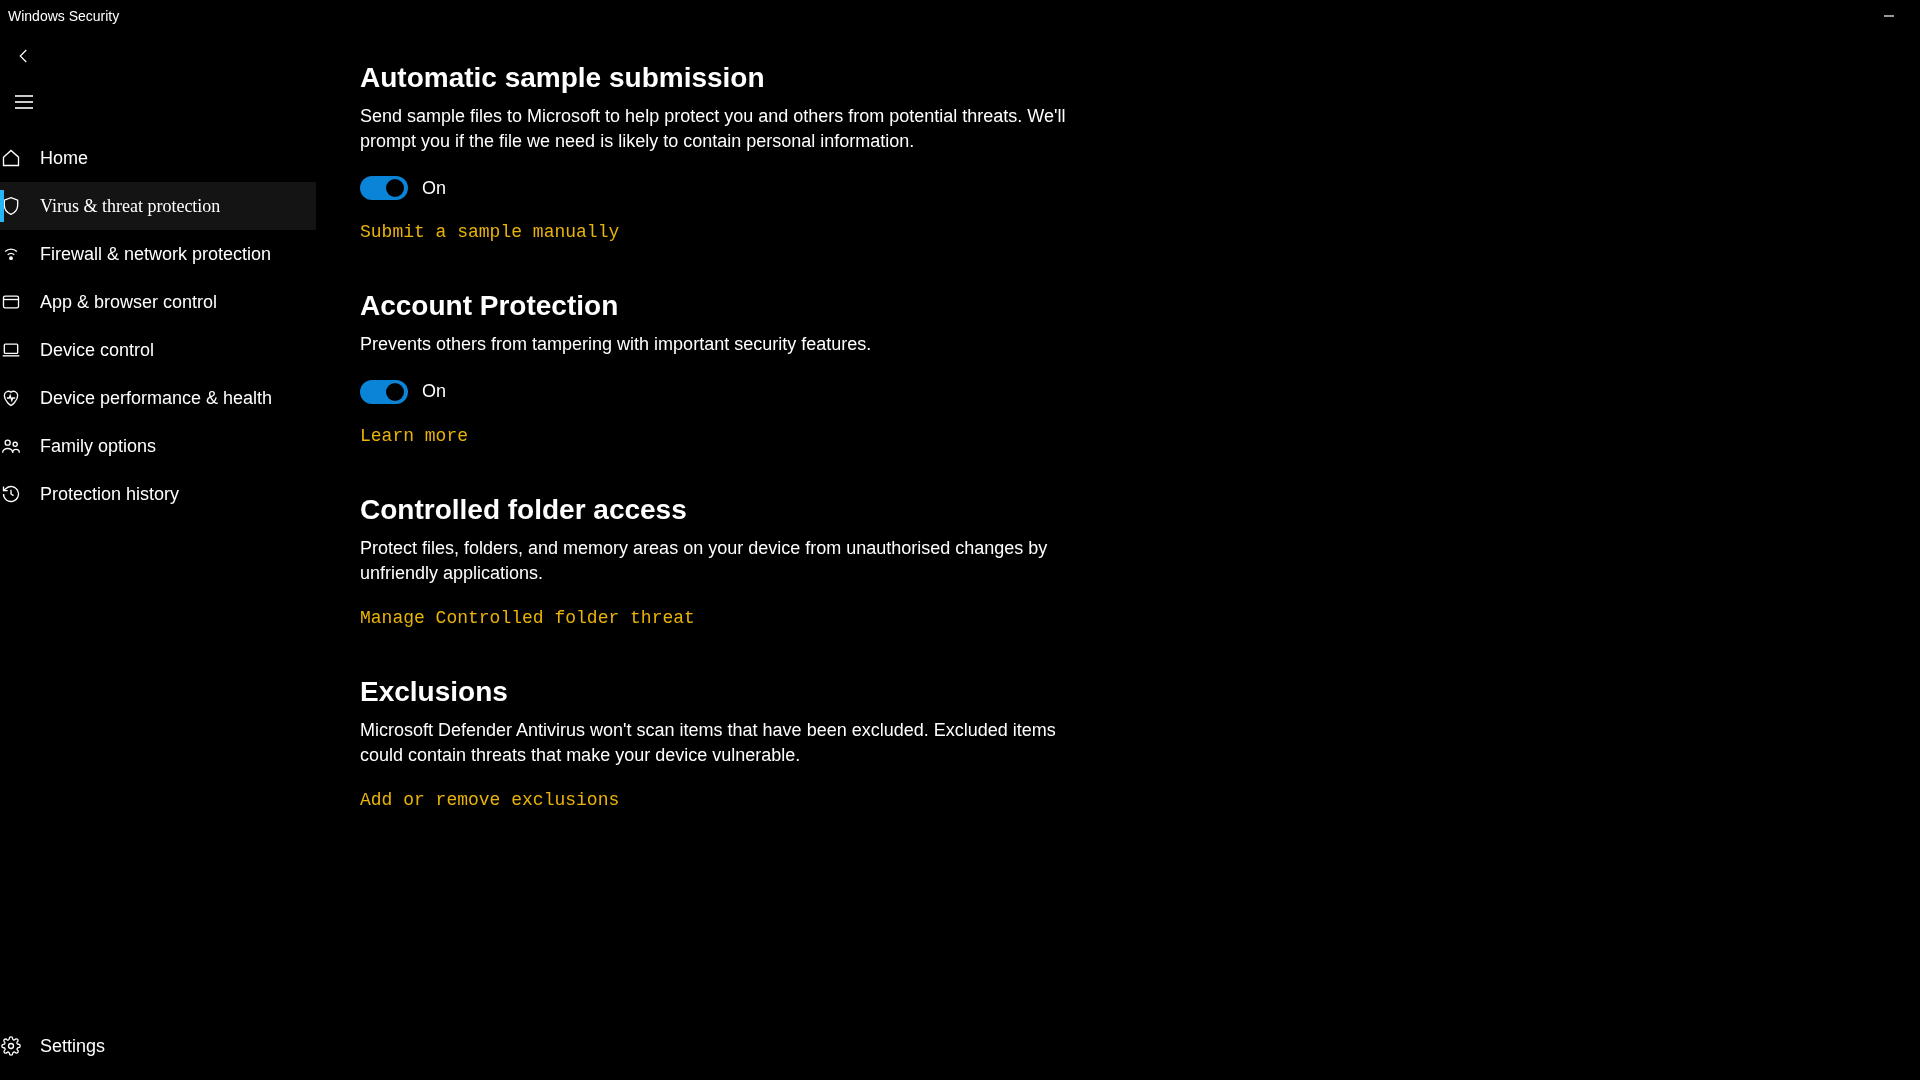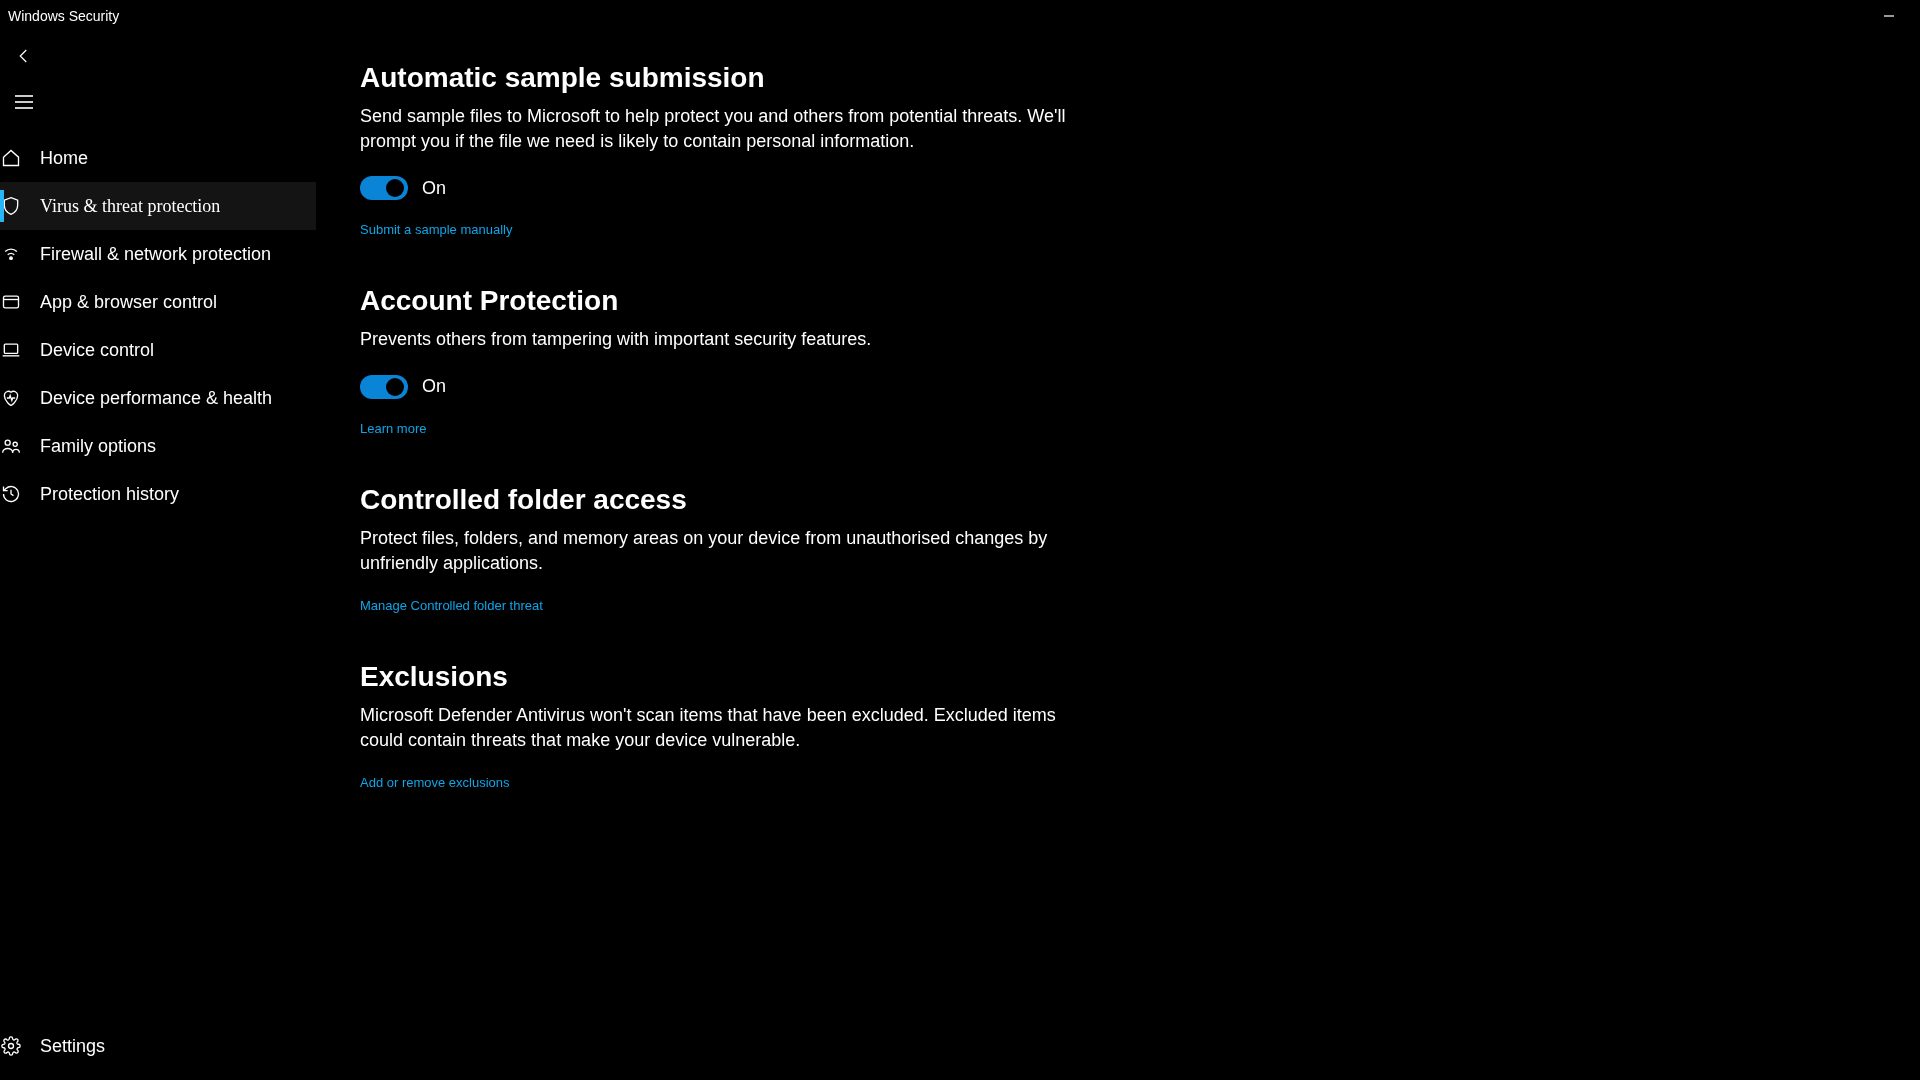--- a/index.html
+++ b/index.html
@@ -126,23 +126,24 @@
     height: 18px;
     border-radius: 50%;
     background: #000;
     top: 3px;
     right: 4px;
   }
   .toggle-label {
     font-size: 18px;
   }
   .link {
-    font-size: 13px;
-    color: #0ea5e9;
+    font-size: 18px;
+    color: #eab308;
     cursor: default;
+    font-family: Liberation Mono, monospace;
   }
   svg { display: block; }
 </style>
 </head>
 <body>
 
 <div class="titlebar">
   <span class="title">Windows Security</span>
   <div class="spacer"></div>
   <div class="winbtn">

